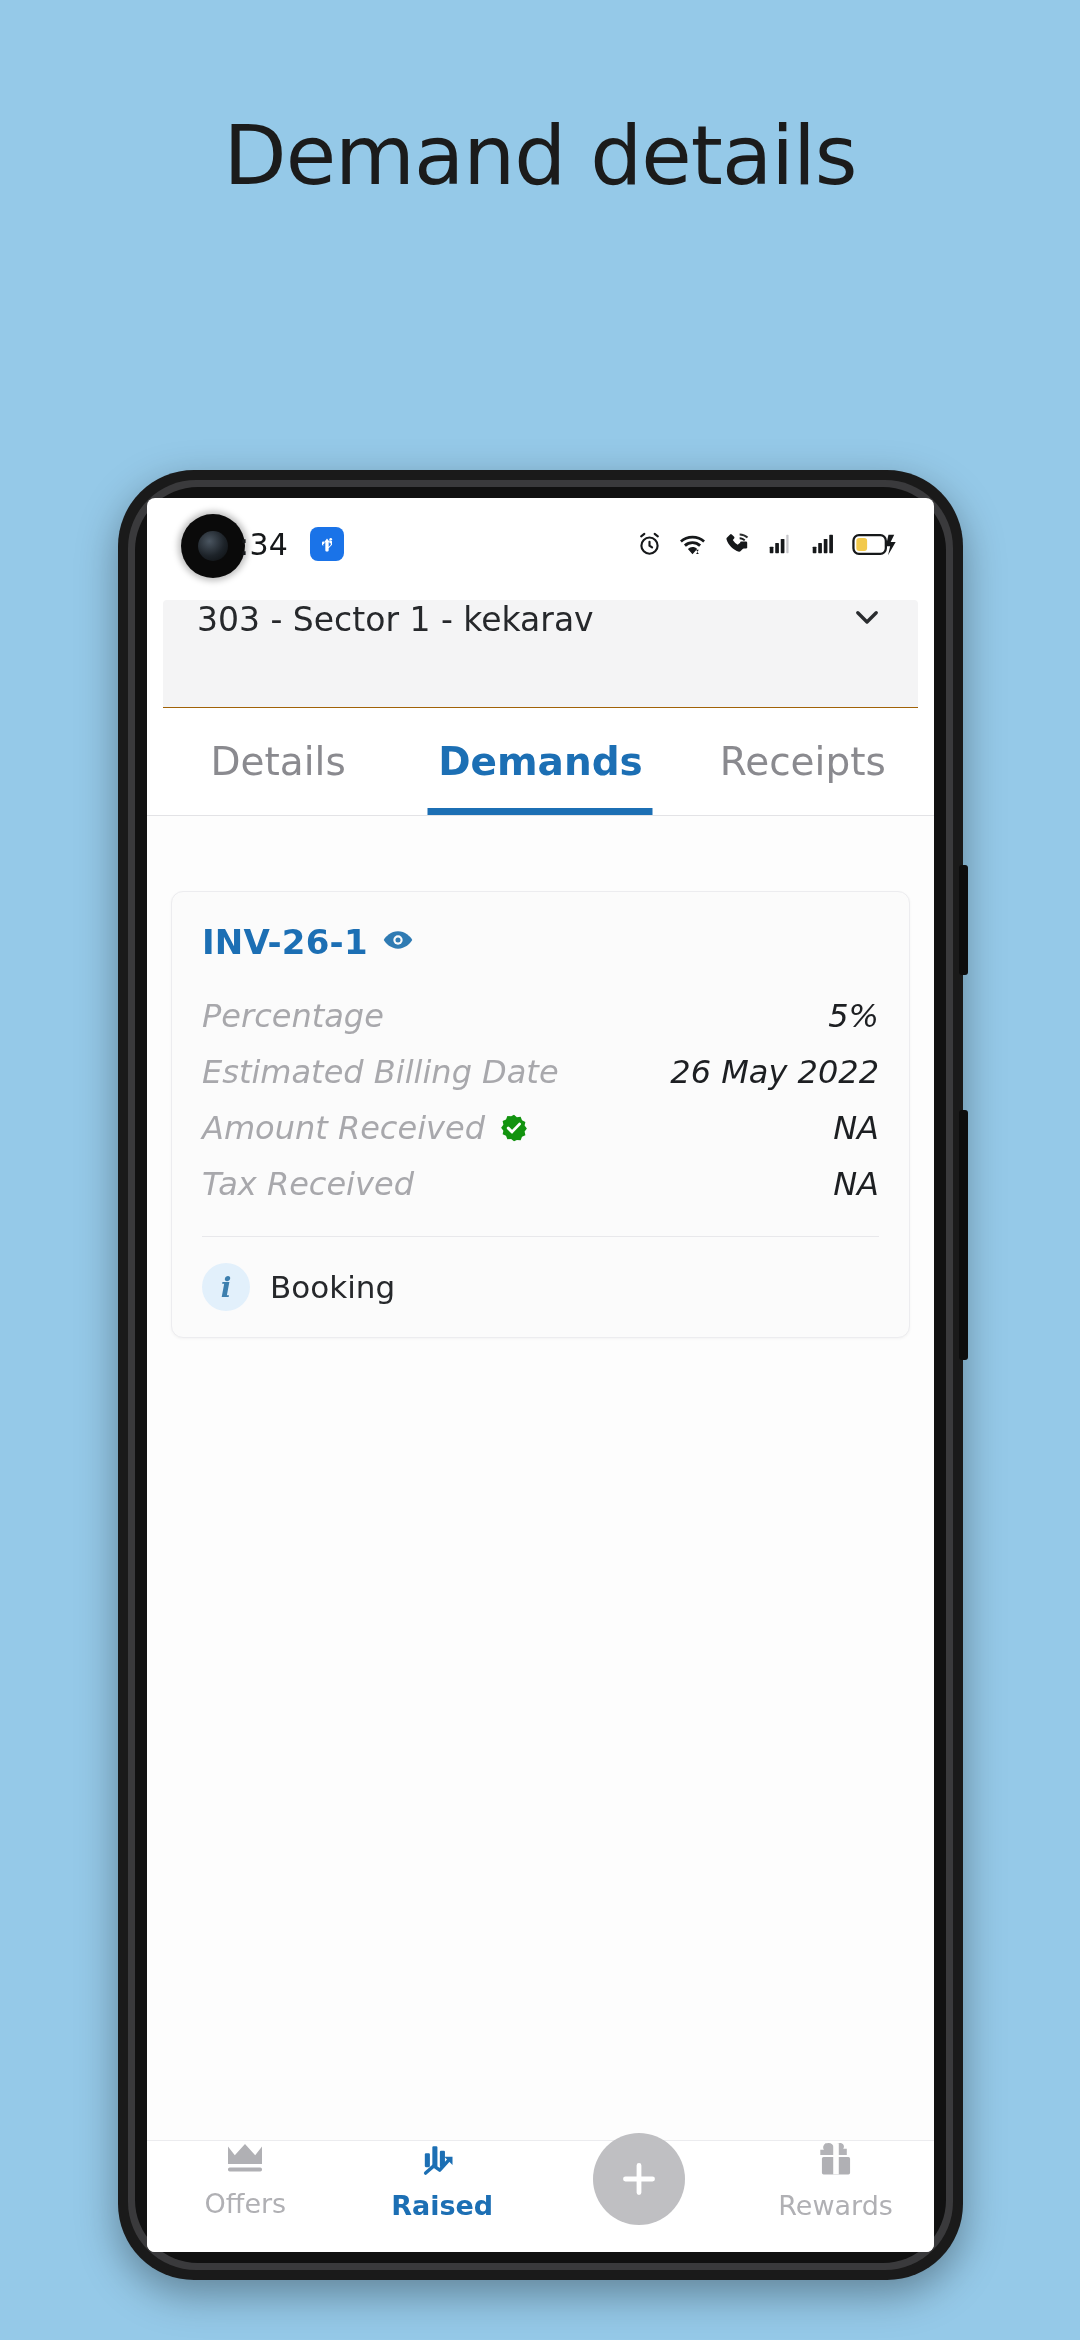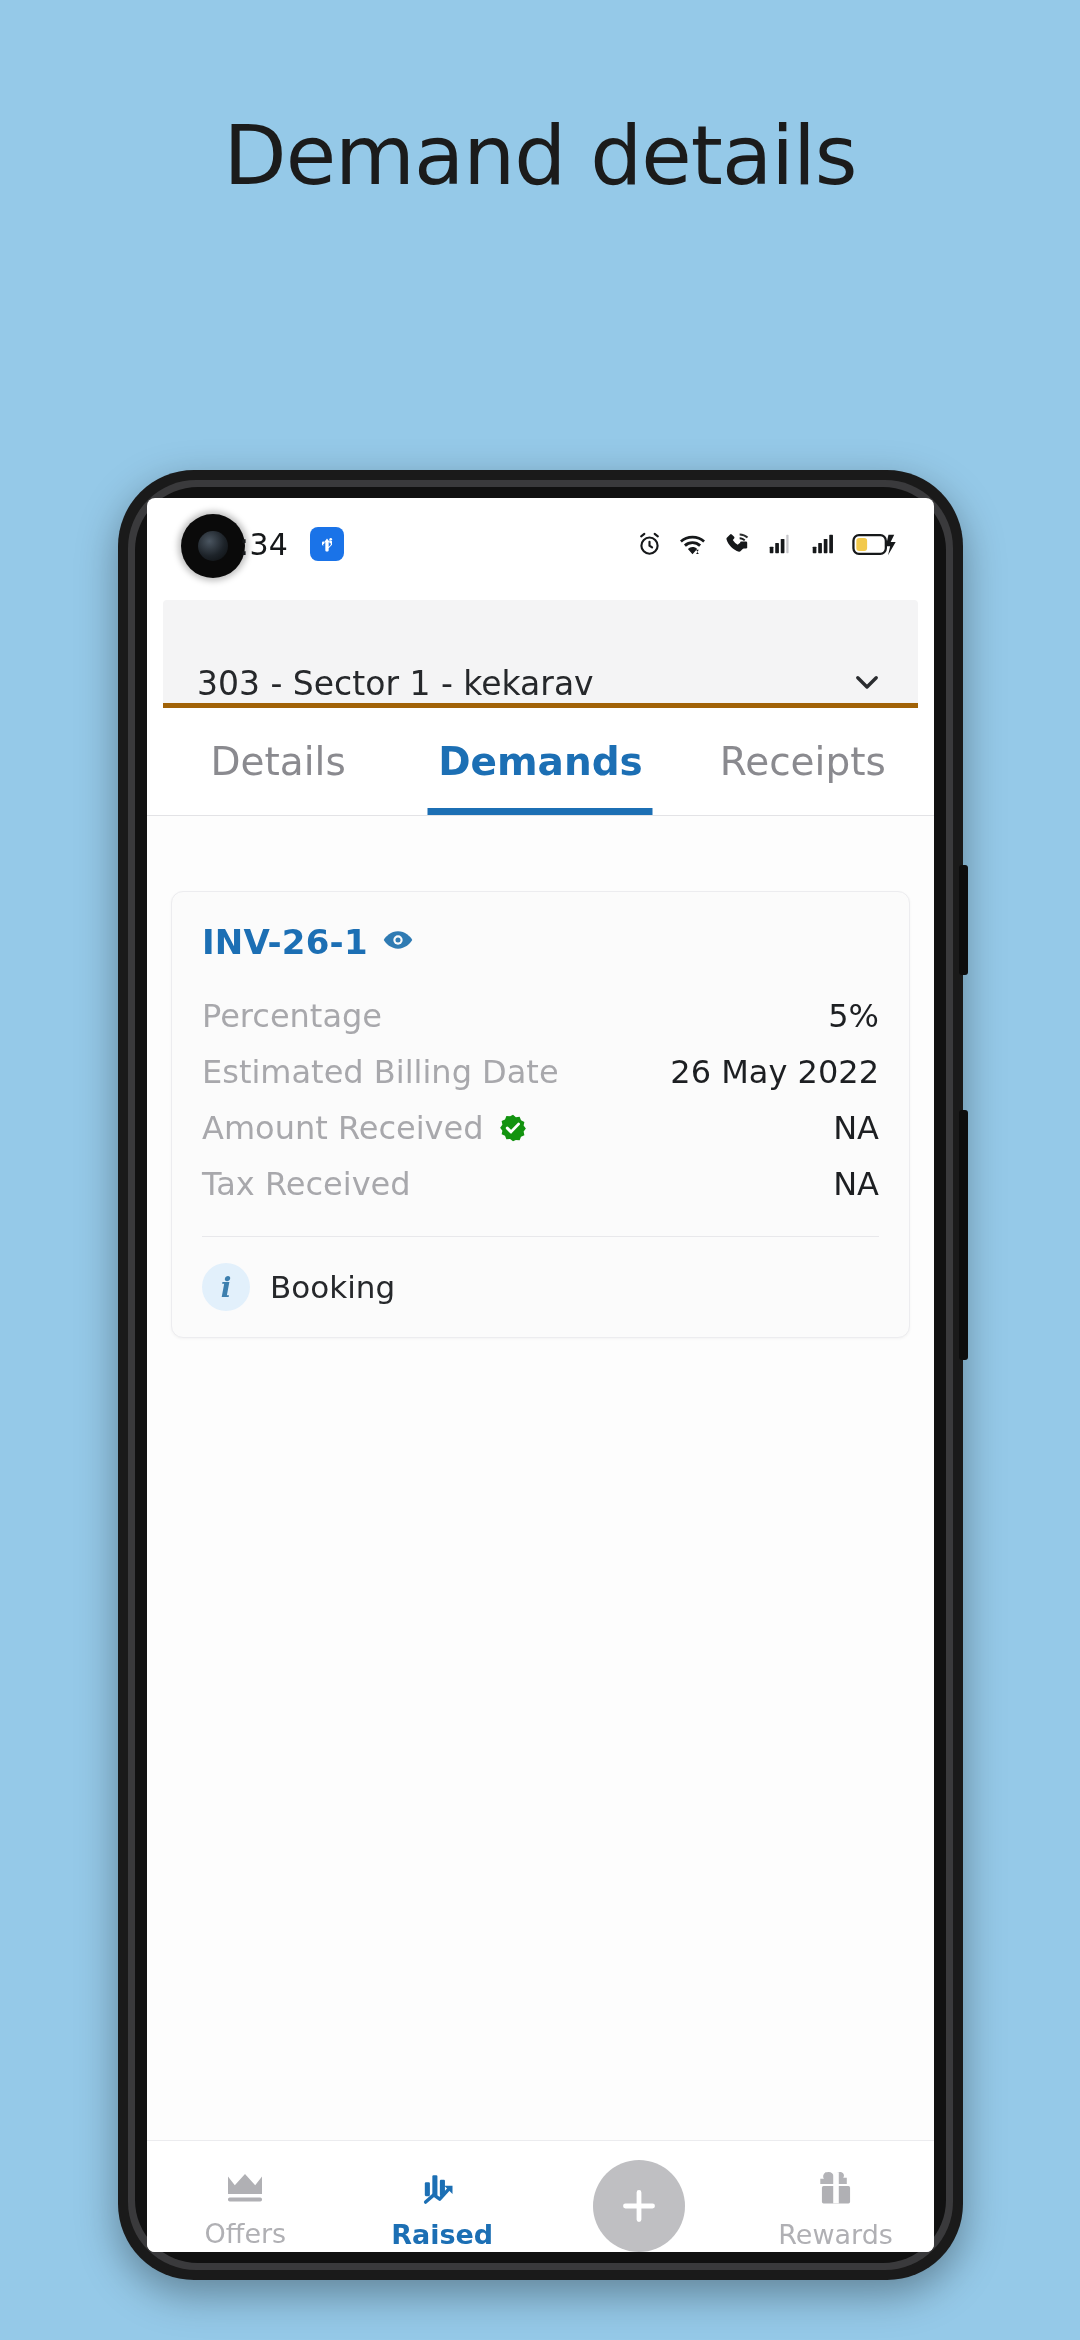--- a/index.html
+++ b/index.html
@@ -90,23 +90,23 @@
   .sb-right{
     margin-left:auto;
     display:flex; align-items:center; gap:15px;
   }
   .sb-right svg{ display:block; }
 
   
   .selector{
     height:108px;
     background:#f4f4f5;
-    display:flex; align-items:flex-end;
+    display:flex; align-items:flex-start;
     padding:0 34px 0 34px;
-    border-bottom:5px solid #a16207;
+    border-bottom:1px solid #a16207;
     margin:10px 16px 0 16px;
     border-radius:4px 4px 0 0;
   }
   .selector-text{
     font-size:33px; color:#26282b; font-weight:400;
     font-family:"DejaVu Sans", sans-serif;
   }
   .selector .chev{ margin-left:auto; }
 
   
@@ -147,20 +147,21 @@
     margin-bottom:26px;
   }
   .card-title .inv{
     font-size:34px; font-weight:700; color:#1c6fb4;
     letter-spacing:.2px;
     font-family:"DejaVu Sans", sans-serif;
   }
   .row{
     display:flex; align-items:center;
     padding:9px 0;
+    font-style:italic;
   }
   .row .label{
     font-size:32px; color:#a8a8ac; font-weight:400;
     font-family:"DejaVu Sans", sans-serif;
   }
   .row .value{
     margin-left:auto;
     font-size:32px; color:#1d1f22; font-weight:400;
     font-family:"DejaVu Sans", sans-serif;
   }
@@ -185,21 +186,21 @@
     font-size:31px; color:#26282b;
     font-family:"DejaVu Sans", sans-serif;
   }
 
   
   .bottomnav{
     position:relative;
     height:138px;
     background:#fff;
     border-top:1px solid #ececef;
-    display:flex; align-items:center;
+    display:flex; align-items:flex-start;
   }
   .navitem{
     flex:1;
     display:flex; flex-direction:column;
     align-items:center; gap:9px;
   }
   .navitem .nlabel{
     font-size:27px; color:#b0b0b4;
     font-family:"DejaVu Sans", sans-serif;
   }

